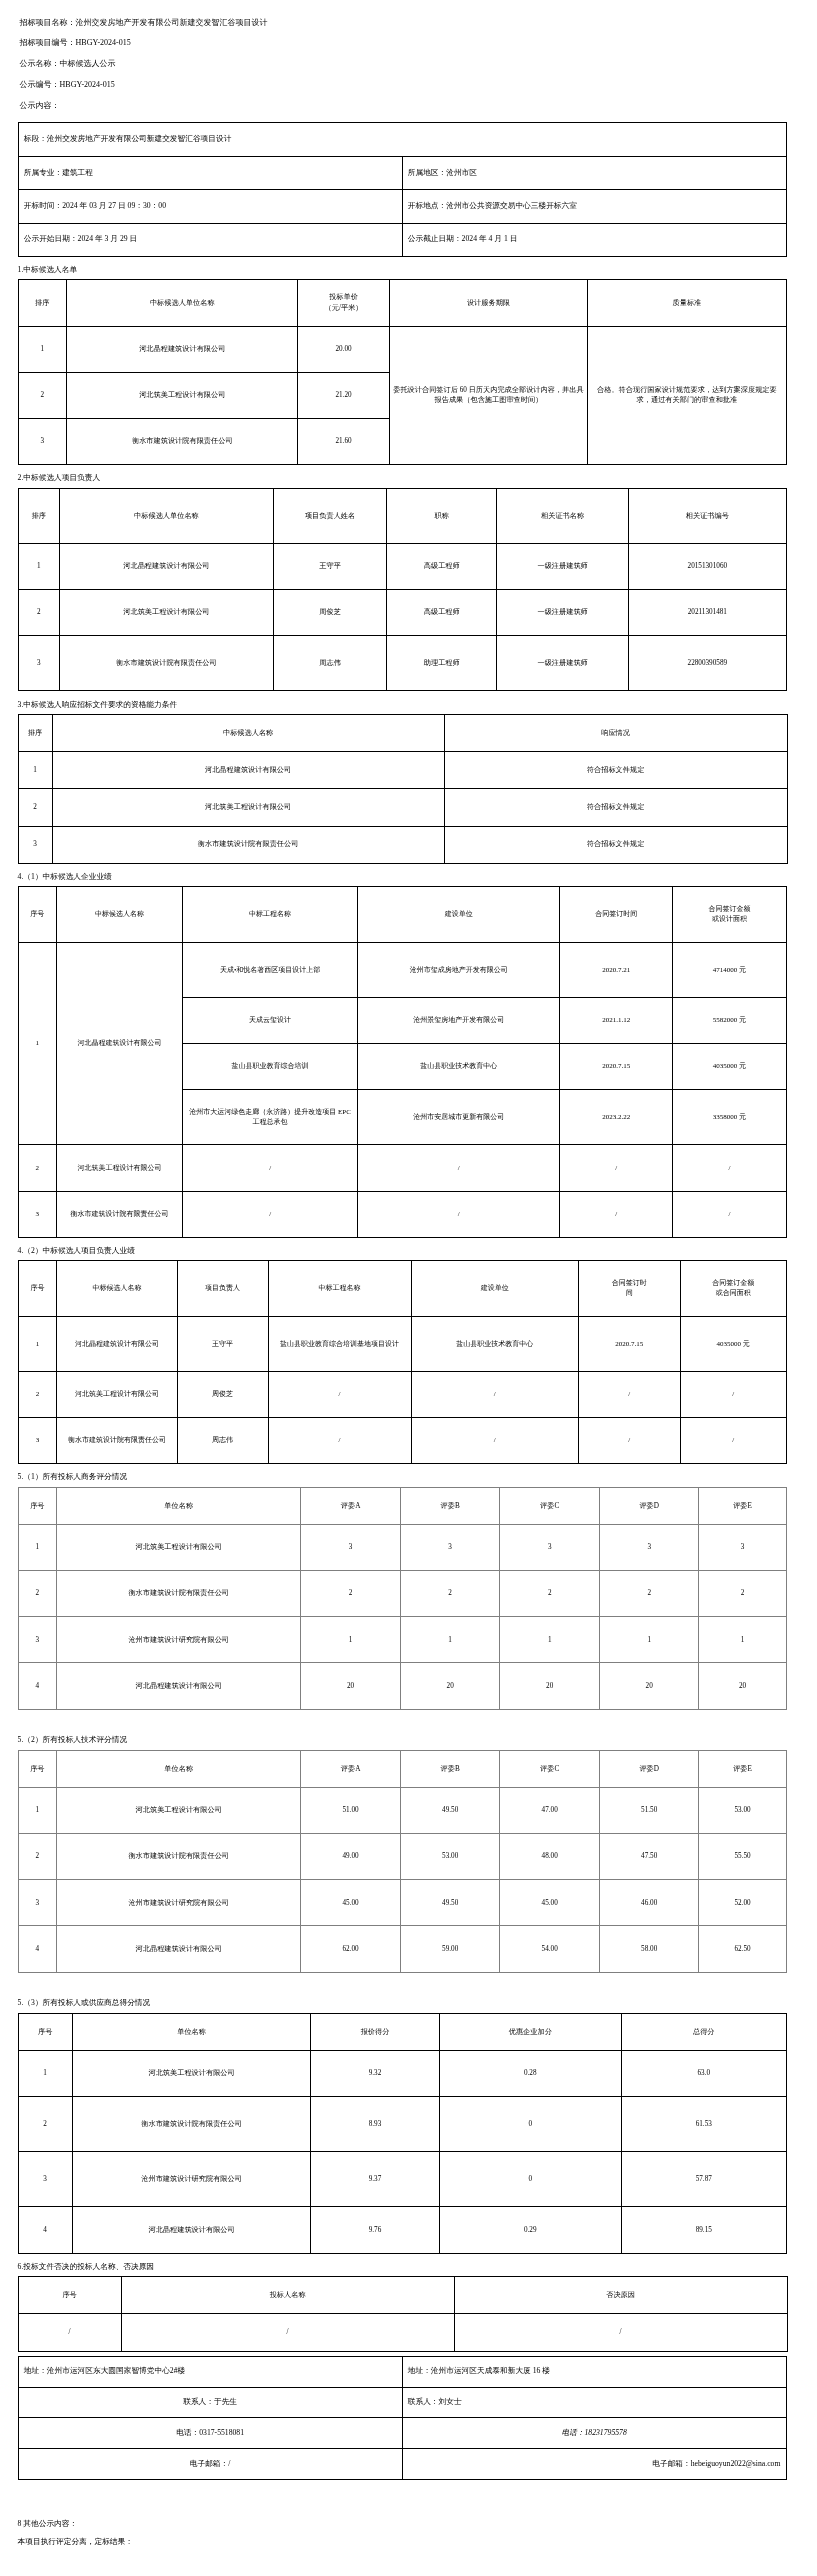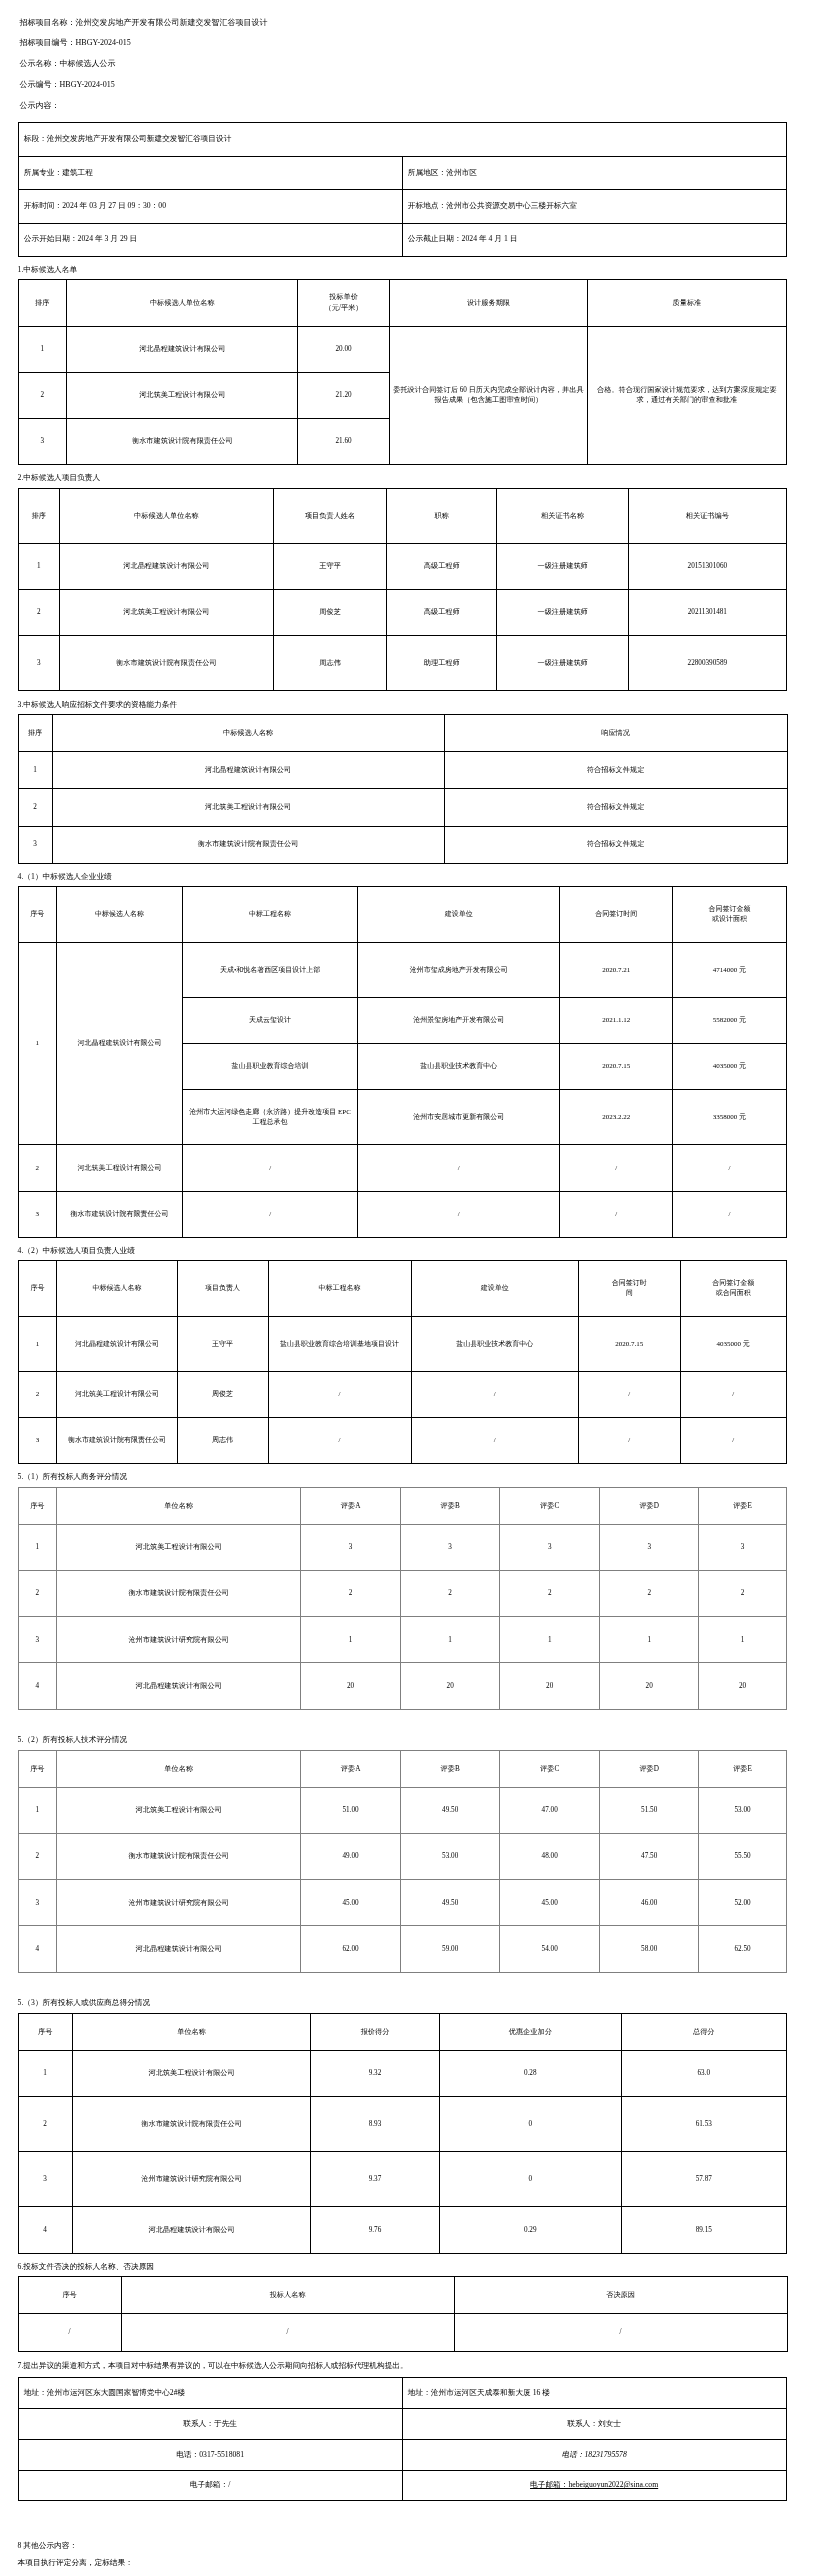--- a/index.html
+++ b/index.html
@@ -538,42 +538,41 @@
     </thead>
     <tbody>
       <tr>
         <td class="r1">/</td>
         <td>/</td>
         <td>/</td>
       </tr>
     </tbody>
   </table>
 
-  <div class="sec-title" style="line-height:1.6;white-space:normal;">7.提出异议的渠道和方式，本项目对中标结果有异议的，可以在中标候选人公示期间向招标人或招标代理机构提出。</div>
   <table class="info">
     <colgroup>
         <col style="width:50%">
         <col style="width:50%">
       </colgroup>
     <tbody>
       <tr>
         <td style="height:20.6px;">地址：沧州市运河区东大圆国家智博党中心2#楼</td>
         <td>地址：沧州市运河区天成泰和新大厦 16 楼</td>
       </tr>
       <tr>
         <td style="height:20.6px;text-align:center;">联系人：于先生</td>
-        <td style="text-align:center;">联系人：刘女士</td>
+        <td style="text-align:left;">联系人：刘女士</td>
       </tr>
       <tr>
         <td style="height:20.6px;text-align:center;">电话：0317-5518081</td>
         <td style="text-align:center;font-style:italic;">电话：18231795578</td>
       </tr>
       <tr>
         <td style="height:20.6px;text-align:center;">电子邮箱：/</td>
-        <td style="text-align:center;text-decoration:underline;">电子邮箱：hebeiguoyun2022@sina.com</td>
+        <td style="text-align:right;">电子邮箱：hebeiguoyun2022@sina.com</td>
       </tr>
     </tbody>
   </table>
 
   <div class="gap-lg"></div>
 
   <div class="sec-title">8 其他公示内容：</div>
   <div class="sec-title" style="margin-bottom:11.3px;">本项目执行评定分离，定标结果：</div>
 
 </div>

